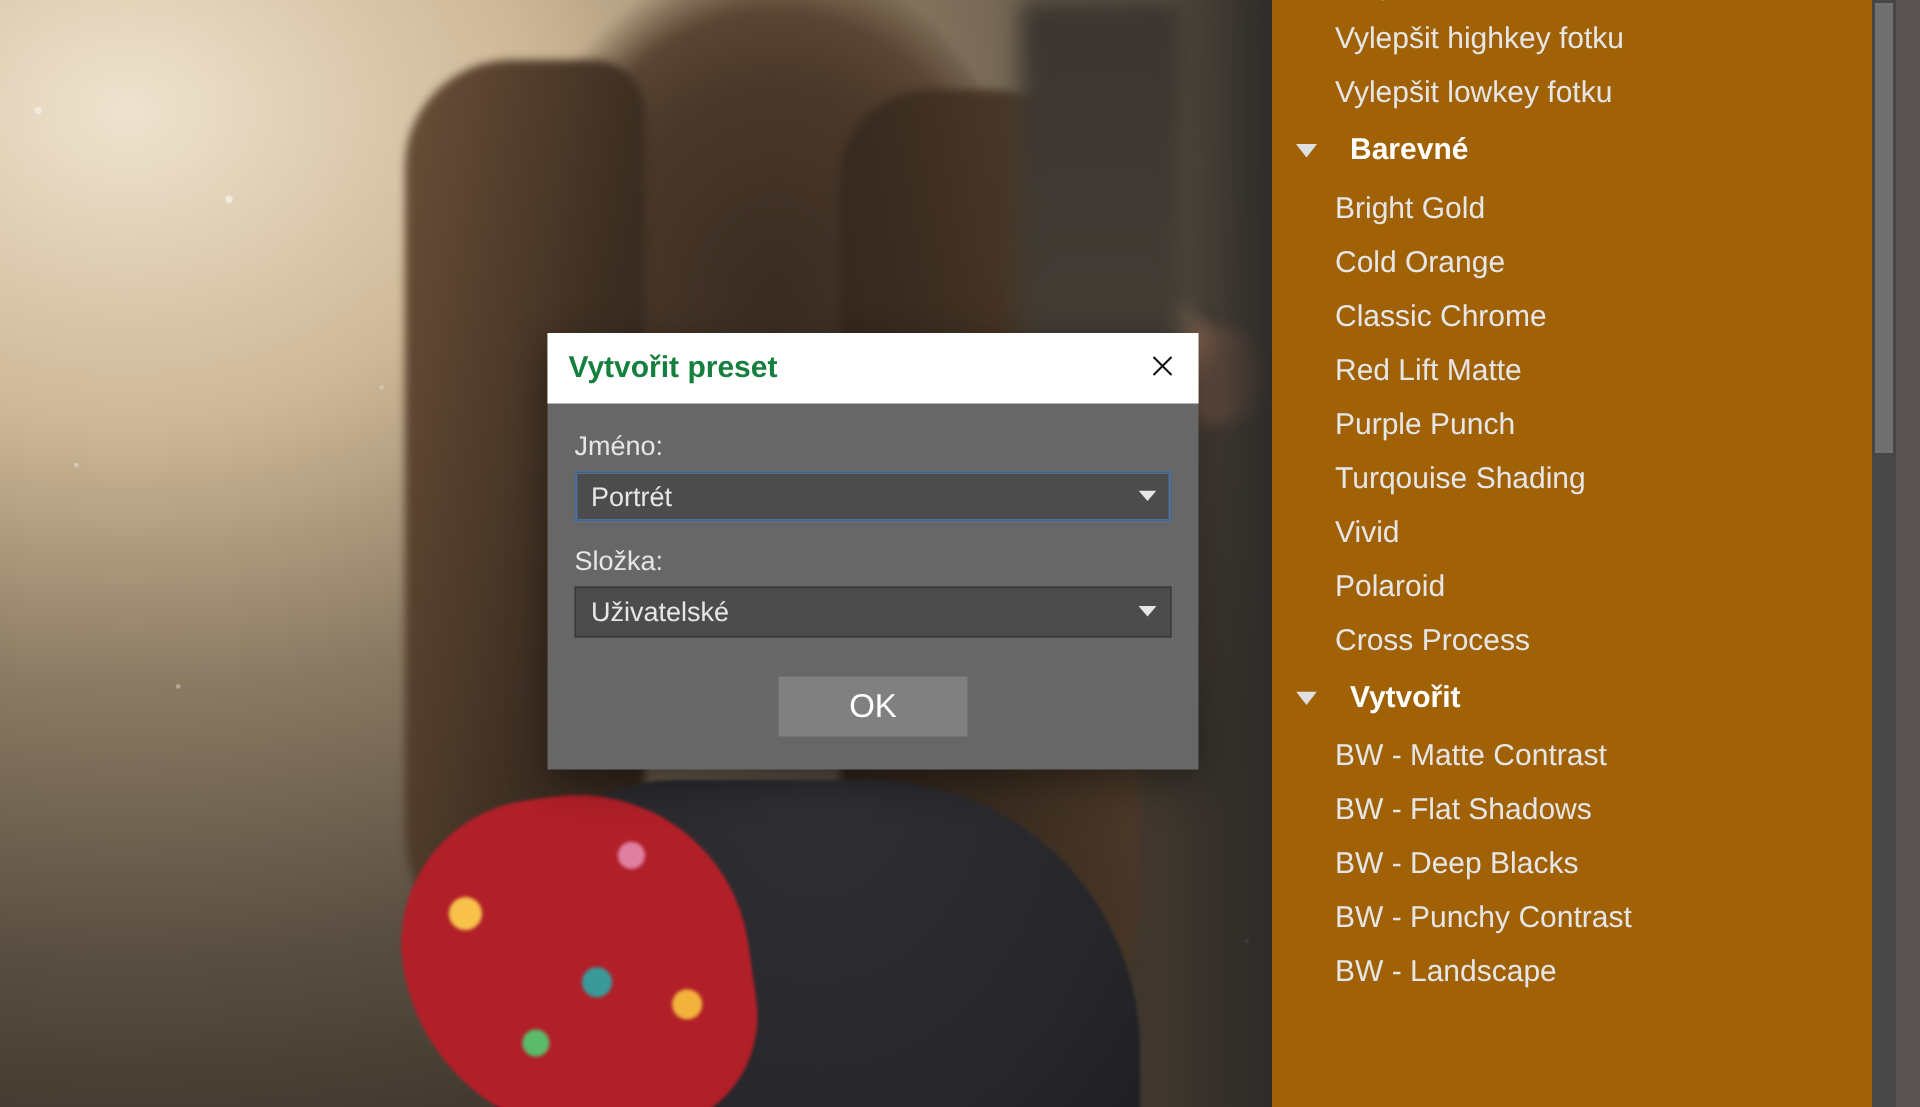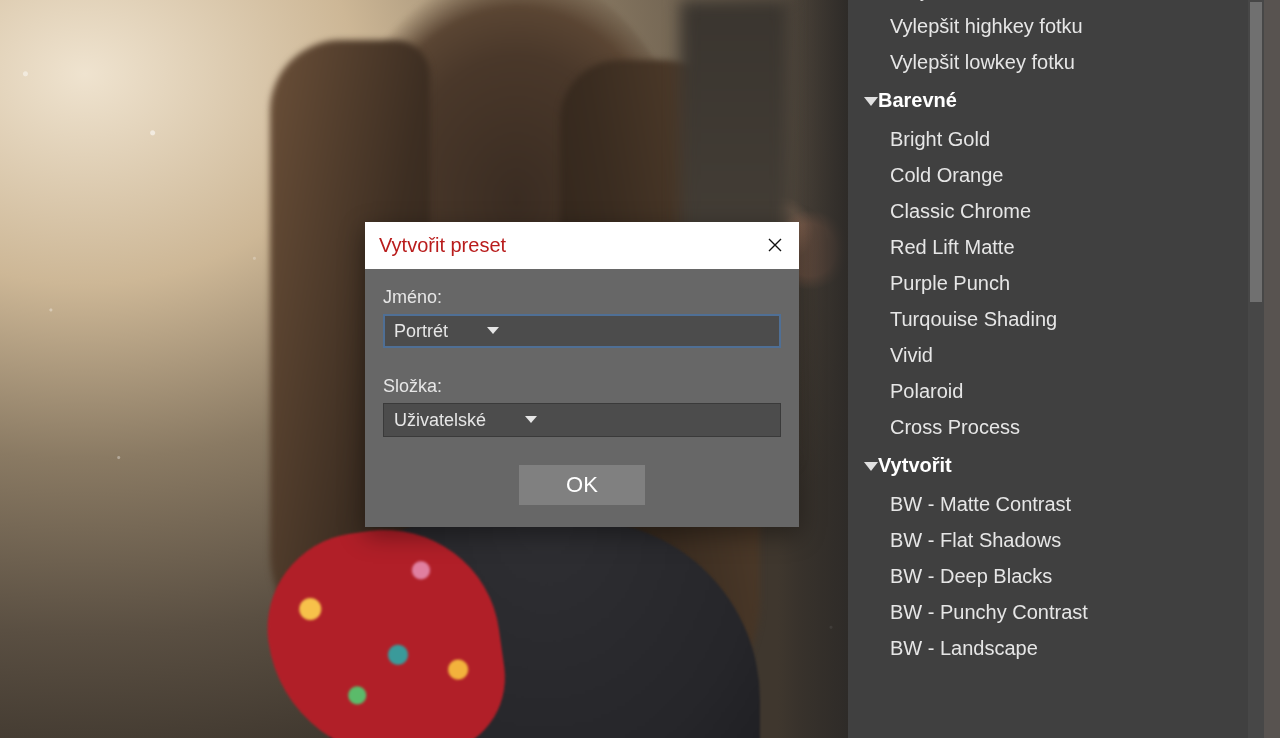--- a/index.html
+++ b/index.html
@@ -71,64 +71,64 @@
 
   
   .dialog {
     position:absolute; left:365px; top:222px; width:434px;
     background:#676767;
     box-shadow: 0 8px 24px rgba(0,0,0,0.4);
     color:#e6e6e6;
     font-size:18px;
   }
   .dialog-titlebar {
-    height:47px; background:#ffffff; color:#b91c1c;
+    height:47px; background:#ffffff; color:#15803d;
     display:flex; align-items:center; justify-content:space-between;
     padding: 0 0 0 14px;
-    font-size:20px; font-weight:400;
+    font-size:20px; font-weight:700;
   }
   .dialog-close {
     width:48px; height:47px; display:flex; align-items:center; justify-content:center;
     cursor:pointer;
   }
   .dialog-close svg { width:14px; height:14px; }
   .dialog-body { padding: 18px 18px 22px 18px; }
-  .field { margin-bottom: 28px; }
+  .field { margin-bottom: 16px; }
   .field-label { font-size:18px; color:#e6e6e6; margin-bottom:6px; font-weight:400; }
   .field-control {
     height:34px; background:#4c4c4c; border:1px solid #3a3a3a;
-    display:flex; align-items:center; 
+    display:flex; align-items:center; justify-content:space-between;
     padding:0 2px 0 10px; color:#e6e6e6; font-size:18px;gap:32px;
   }
   .field-control.focused { border:1px solid #4f6f95; box-shadow: inset 0 0 0 1px #4f6f95; }
   .field-control .caret { width:26px; height:100%; display:flex; align-items:center; justify-content:center; }
   .field-control .caret svg { width:12px; height:8px; fill:#e6e6e6; }
   .dialog-buttons { display:flex; justify-content:center; gap:40px; margin-top:26px; }
   .btn {
     min-width:126px; height:40px; background:#808080; color:#ffffff;
     display:flex; align-items:center; justify-content:center;
     font-size:22px; cursor:pointer; border:none;
   }
 
   
   .sidebar {
     position:absolute; left:848px; top:0; width:416px; height:738px;
-    background:#404040; color:#e6e6e6; overflow:hidden;
+    background:#a16207; color:#e6e6e6; overflow:hidden;
     font-size:20px;
   }
   .scrollbar {
     position:absolute; right:0; top:0; width:16px; height:738px; background:#474747;
   }
   .scroll-thumb {
     position:absolute; right:2px; top:2px; width:12px; height:300px; background:#707070;
     border-radius:0;
   }
   .list { position:absolute; left:0; top:0; right:16px; }
   .section-header {
-    display:flex; align-items:center; gap:0;
+    display:flex; align-items:center; gap:22px;
     padding: 9px 0 9px 16px;
     font-weight:700; color:#ffffff;
   }
   .section-header svg { width:14px; height:10px; fill:#e0e0e0; }
   .preset-item {
     padding: 6.5px 0 6.5px 42px;
     color:#e6e6e6; font-weight:400;
     cursor:pointer;
   }
   .cut-top { margin-top:-28px; } 

